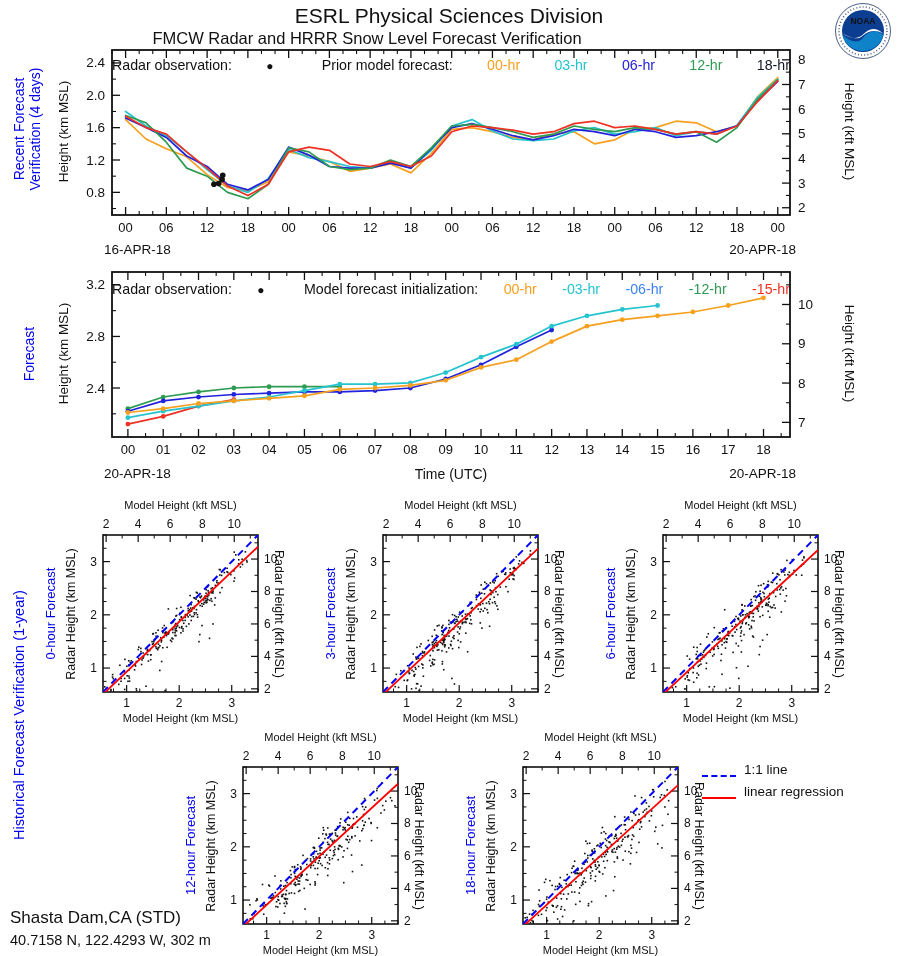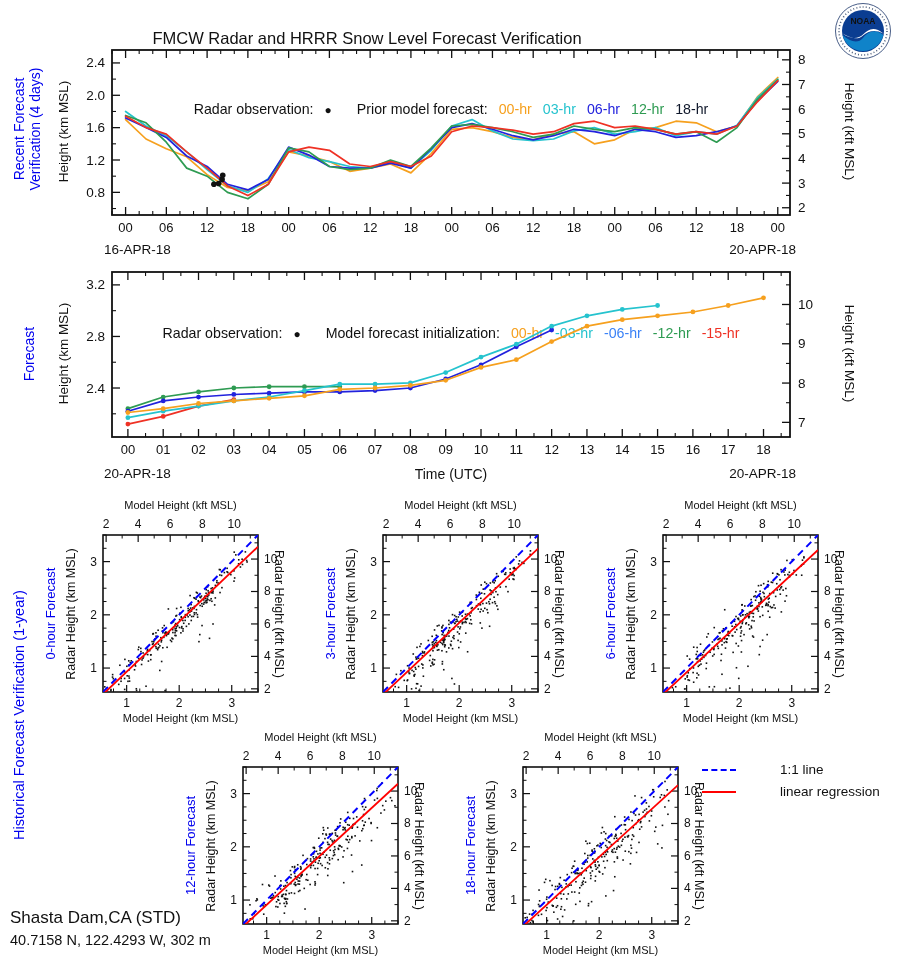--- a/index.html
+++ b/index.html
@@ -3,37 +3,38 @@
 <meta charset="utf-8">
 <style>
   html,body{margin:0;padding:0;background:#ffffff;}
   #page{position:relative;width:898px;height:956px;background:#fff;overflow:hidden;
         font-family:"Liberation Sans","DejaVu Sans",sans-serif;color:#111;}
   .title{position:absolute;top:4px;left:0;width:898px;text-align:center;font-size:21px;}
   .subtitle{position:absolute;top:29px;left:0;width:734px;text-align:center;font-size:16.5px;}
   .rot{position:absolute;text-align:center;transform:rotate(-90deg);white-space:pre-line;}
   .rotr{position:absolute;text-align:center;transform:rotate(90deg);}
   .bluetxt{color:#0000EE;}
-  .legendrow{position:absolute;display:flex;justify-content:center;align-items:baseline;
-             gap:11px;font-size:14.2px;margin-top:44px;}
+  .legendrow{position:absolute;display:flex;justify-content:space-between;align-items:baseline;
+             gap:11px;font-size:14.2px;}
   .datelab{position:absolute;font-size:13.5px;}
   svg{position:absolute;overflow:visible;}
   svg text{font-family:"Liberation Sans","DejaVu Sans",sans-serif;fill:#111;}
   .axtitle{position:absolute;font-size:11px;text-align:center;line-height:13px;}
   .sclegend{position:absolute;font-size:13.5px;}
-  .sclegend .row{display:flex;align-items:center;margin-bottom:7px;gap:36px;}
+  .sclegend .row{display:flex;align-items:flex-end;margin-bottom:7px;}
   .sclegend .seg{display:inline-block;width:34px;height:0;margin-right:8px;}
   .footer1{position:absolute;left:10px;top:908px;font-size:17px;}
   .footer2{position:absolute;left:10px;top:932px;font-size:14.5px;}
 </style>
 </head>
 <body>
 
 <div id="page">
 
+  <div class="title">ESRL Physical Sciences Division</div>
   <div class="subtitle">FMCW Radar and HRRR Snow Level Forecast Verification</div>
 
   <svg style="left:834px;top:2px;" width="58" height="58" viewBox="0 0 58 58">
     <circle cx="29" cy="29" r="27.5" fill="#ffffff" stroke="#1a3568" stroke-width="0.8"></circle>
     <circle cx="29" cy="29" r="24" fill="none" stroke="#51617e" stroke-width="1.6" stroke-dasharray="1,2.2"></circle>
     <circle cx="29" cy="29" r="21" fill="#0b3d91"></circle>
     <path d="M 8.6 33 A 21 21 0 0 0 49.4 33 C 40 26 34 30 29 36 C 24 42 16 40 8.6 33 Z" fill="#0f83c9"></path>
     <path d="M 8.6 31.5 C 18 37 24 38 29 33.5 C 34 29 41 27 49.4 31.5 C 40 23.5 34 27.5 29 32.5 C 24 37.5 16 37 8.6 31.5 Z" fill="#ffffff"></path>
     <text x="29" y="22" text-anchor="middle" font-size="8.5" font-weight="bold" fill="#ffffff">NOAA</text>
   </svg>

